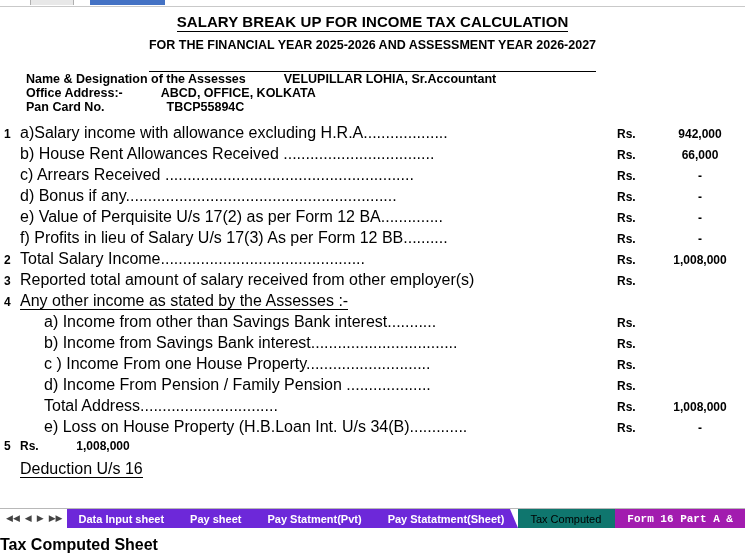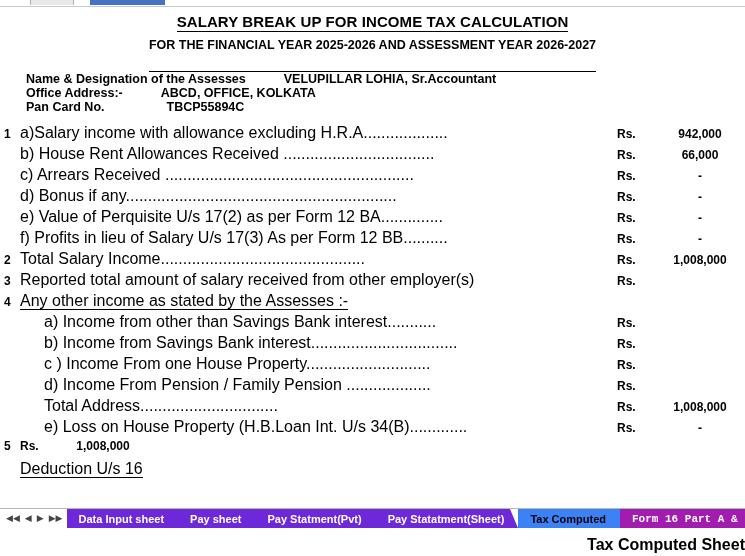--- a/index.html
+++ b/index.html
@@ -158,23 +158,23 @@
     display: flex;
     align-items: center;
     padding: 0 14px 0 12px;
     font-weight: bold;
     color: #ffffff;
     white-space: nowrap;
   }
   .tab.red { background: #6d28d9; }
   .tab.orange { background: #a21caf; font-family: Liberation Mono, monospace; }
   .tab.active {
-    background: #3b82f6;
+    background: #0f766e;
     color: #000000;
-    font-weight: bold;
+    font-weight: normal;
   }
   .tab .slant-right {
     position: absolute;
     right: -8px;
     top: 0;
     width: 0;
     height: 0;
     border-top: 19px solid transparent;
     border-left: 8px solid #c00000;
   }
@@ -192,21 +192,21 @@
     width: 0; height: 0;
     border-top: 19px solid transparent;
     border-left: 8px solid #ffffff;
   }
 
   .footer-title {
     position: absolute;
     left: 0;
     bottom: 2px;
     width: 745px;
-    text-align: right;
+    text-align: left;
     font-weight: bold;
     font-size: 16px;
   }
 </style>
 </head>
 <body>
 
 <div class="sheet">
 
   <div class="top-strip">

